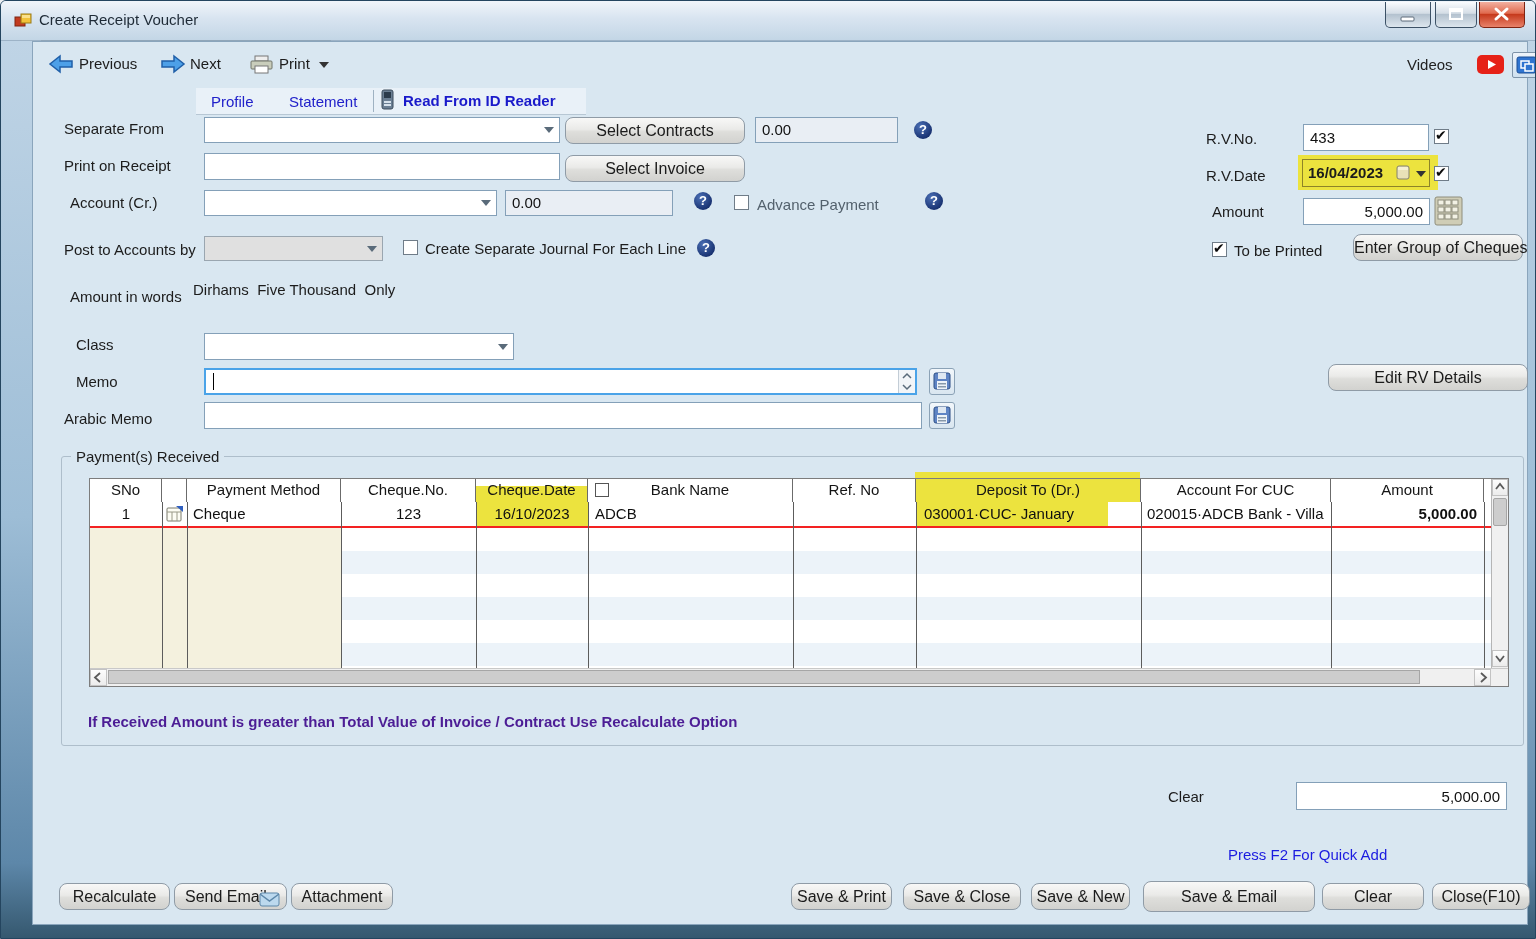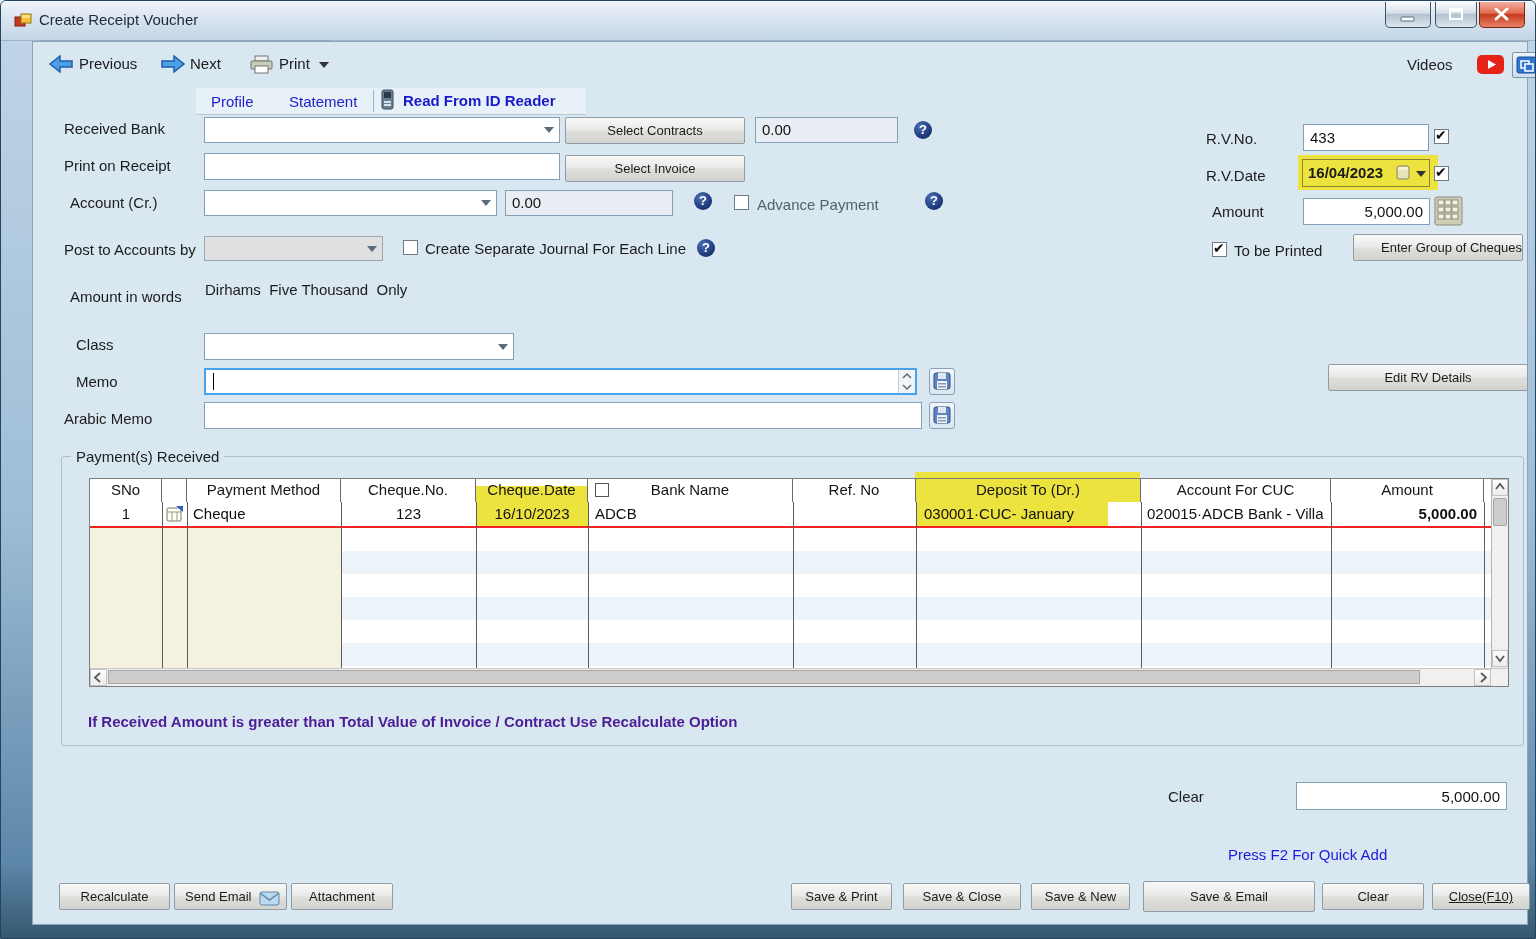--- a/index.html
+++ b/index.html
@@ -7,23 +7,23 @@
   .window{position:relative;width:1536px;height:939px;overflow:hidden;
     font-family:"Liberation Sans","DejaVu Sans",sans-serif;
     background:linear-gradient(180deg,#c2d6e7 0%,#9dbdd6 55%,#5d87a9 92%,#35586f 100%);
     border:1px solid #24455f;border-radius:6px 6px 0 0;}
   .titlebar{position:absolute;left:0;top:0;right:0;height:40px;
     background:linear-gradient(180deg,#f0f5fa,#d8e4f0 45%,#c3d6e6);border-bottom:1px solid #9db3c7;}
   .title-text{position:absolute;left:38px;top:10px;font-size:15px;color:#1e2a36;white-space:nowrap;}
   .content{position:absolute;left:7px;top:40px;right:7px;bottom:13px;background:#d9e7f1;border:1px solid #8aa5bc;margin-left:24px;}
   .abs{position:absolute;}
   .lbl{position:absolute;font-size:15px;color:#1c1c1c;white-space:nowrap;}
-  .btn{position:absolute;height:27px;border:1px solid #8f9ba6;border-radius:2px;
+  .btn{position:absolute;height:27px;border:1px solid #8f9ba6;border-radius:8px;
     background:linear-gradient(180deg,#f8f8f7,#eaeae8 45%,#dededb 55%,#d2d2cf);
-    font-size:13px;color:#1b1b1b;text-align:center;line-height:25px;cursor:default;white-space:nowrap;}
+    font-size:16px;color:#1b1b1b;text-align:center;line-height:25px;cursor:default;white-space:nowrap;}
   .input{position:absolute;background:#fff;border:1px solid #84a0b8;font-size:15px;color:#111;
     padding:0 6px;font-family:inherit;line-height:24px;white-space:nowrap;overflow:hidden;}
   .ro{background:#e9eef4;}
   .combo{position:absolute;background:#fff;border:1px solid #84a0b8;}
   .chev{position:absolute;right:5px;top:50%;margin-top:-3px;width:0;height:0;
     border-left:5px solid transparent;border-right:5px solid transparent;border-top:6px solid #5a6b7a;}
   .help{position:absolute;width:18px;height:18px;border-radius:50%;color:#fff;font-size:13px;font-weight:bold;
     text-align:center;line-height:18px;background:radial-gradient(circle at 35% 30%,#4a6fb5,#17306f 75%);}
   .help::after{content:"?";}
   .cb{position:absolute;width:15px;height:15px;background:#fff;border:1px solid #6f7c88;}
@@ -121,21 +121,21 @@
     <span class="abs" style="left:347px;top:47px;">
       <svg width="15" height="21">
           <rect x="2" y="1" width="11" height="19" rx="2" fill="#6b7f93" stroke="#3c4c5c"></rect>
           <rect x="4" y="3" width="7" height="6" fill="#2b3b4b"></rect>
           <rect x="4" y="12" width="7" height="2" fill="#d7e2ec"></rect>
           <rect x="4" y="15" width="7" height="2" fill="#d7e2ec"></rect>
         </svg>
     </span>
     <span class="tab-link" style="left:370px;top:50px;font-weight:bold;color:#1a1aca;">Read From ID Reader</span>
 
-    <span class="lbl" style="left:31px;top:78px;">Received Bank</span>
+    <span class="lbl" style="left:31px;top:78px;">Separate From</span>
     <div class="combo" style="left:171px;top:75px;width:356px;height:26px;">
       <span class="lbl" style="left:6px;top:3px;"></span>
       <span class="chev"></span>
     </div>
     <div class="btn" style="left:532px;top:75px;width:180px;">Select Contracts</div>
     <div class="input ro" style="left:722px;top:75px;width:143px;height:26px;">0.00</div>
     <span class="help" style="left:881px;top:79px;"></span>
 
     <span class="lbl" style="left:31px;top:115px;">Print on Receipt</span>
     <input class="input" style="left: 171px; top: 111px; width: 356px; height: 27px;" value="">
@@ -155,21 +155,21 @@
     <span class="lbl" style="left:31px;top:199px;">Post to Accounts by</span>
     <div class="combo" style="left:171px;top:194px;width:179px;height:25px;background:#e0e0e0;border-color:#9aa6b0;">
       <span class="lbl" style="left:6px;top:3px;"></span>
       <span class="chev"></span>
     </div>
     <span class="cb" style="left:370px;top:198px;"></span>
     <span class="lbl" style="left:392px;top:198px;">Create Separate Journal For Each Line</span>
     <span class="help" style="left:664px;top:197px;"></span>
 
     <span class="lbl" style="left:37px;top:246px;">Amount in words</span>
-    <span class="lbl pre" style="left:172px;top:239px;">Dirhams  Five Thousand  Only</span>
+    <span class="lbl pre" style="left:160px;top:239px;">Dirhams  Five Thousand  Only</span>
 
     <span class="lbl" style="left:43px;top:294px;">Class</span>
     <div class="combo" style="left:171px;top:291px;width:310px;height:27px;">
       <span class="lbl" style="left:6px;top:4px;"></span>
       <span class="chev"></span>
     </div>
 
     <span class="lbl" style="left:43px;top:331px;text-align:center;">Memo</span>
     <div class="abs" style="left:171px;top:326px;width:713px;height:27px;background:#fff;border:2px solid #4aa3e8;">
       <span class="abs" style="left:7px;top:3px;width:1px;height:17px;background:#000;"></span>
@@ -343,16 +343,16 @@
             <path d="M1 2 L10.5 9 L20 2" fill="none" stroke="#5d87a9" stroke-width="1.5"></path>
           </svg>
       </span>
     </div>
     <div class="btn" style="left:258px;top:841px;width:102px;">Attachment</div>
     <div class="btn" style="left:758px;top:841px;width:101px;">Save &amp; Print</div>
     <div class="btn" style="left:870px;top:841px;width:118px;">Save &amp; Close</div>
     <div class="btn" style="left:998px;top:841px;width:99px;">Save &amp; New</div>
     <div class="btn" style="left:1110px;top:839px;width:172px;height:31px;line-height:29px;">Save &amp; Email</div>
     <div class="btn" style="left:1289px;top:841px;width:102px;">Clear</div>
-    <div class="btn" style="left:1399px;top:841px;width:98px;text-decoration:underline;">Close(F10)</div>
+    <div class="btn" style="left:1399px;top:841px;width:98px;">Close(F10)</div>
 
   </div>
 </div>
 
 </body></html>

